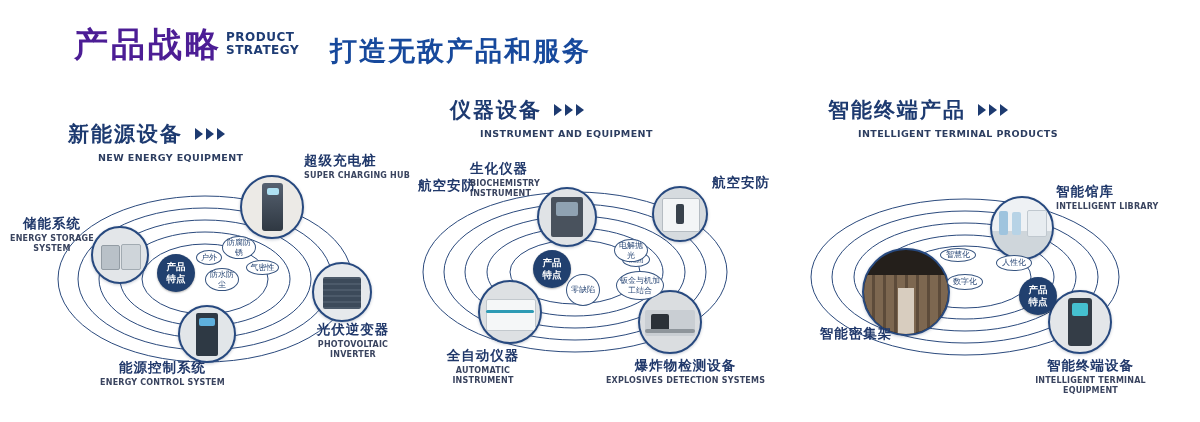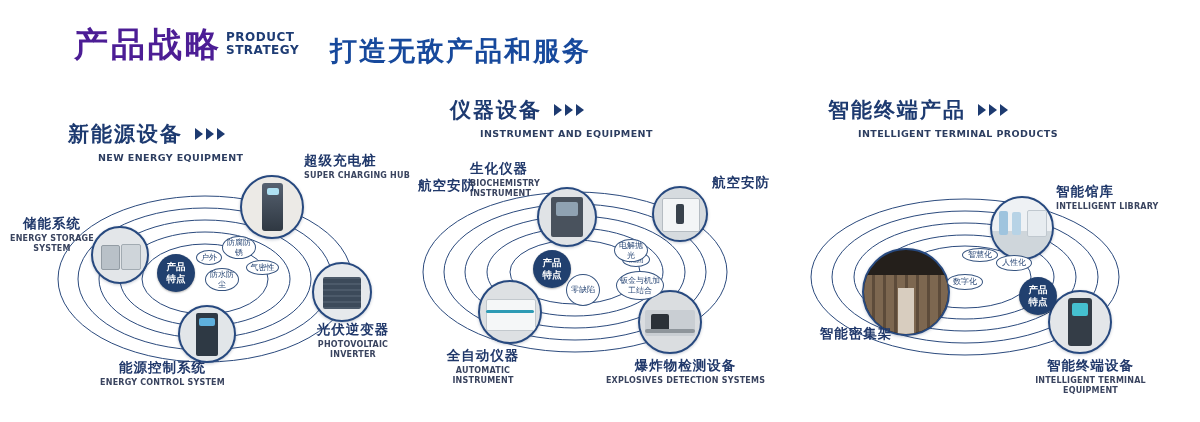--- a/index.html
+++ b/index.html
@@ -226,17 +226,17 @@
     <div class="cn">智能密集架</div>
   </div>
   <div class="label tc" style="left:1008px;top:358px;width:165px;">
     <div class="cn">智能终端设备</div>
     <div class="en">INTELLIGENT TERMINAL EQUIPMENT</div>
   </div>
 
   <div class="badge" style="left:1019px;top:277px;">
     <span>产品特点</span>
   </div>
-  <div class="bubble" style="left:962px;top:248px;width:36px;height:14px;">智慧化</div>
+  <div class="bubble" style="left:940px;top:248px;width:36px;height:14px;">智慧化</div>
   <div class="bubble" style="left:947px;top:274px;width:36px;height:16px;">数字化</div>
   <div class="bubble" style="left:996px;top:255px;width:36px;height:16px;">人性化</div>
 
 </div>
 
 </body></html>

